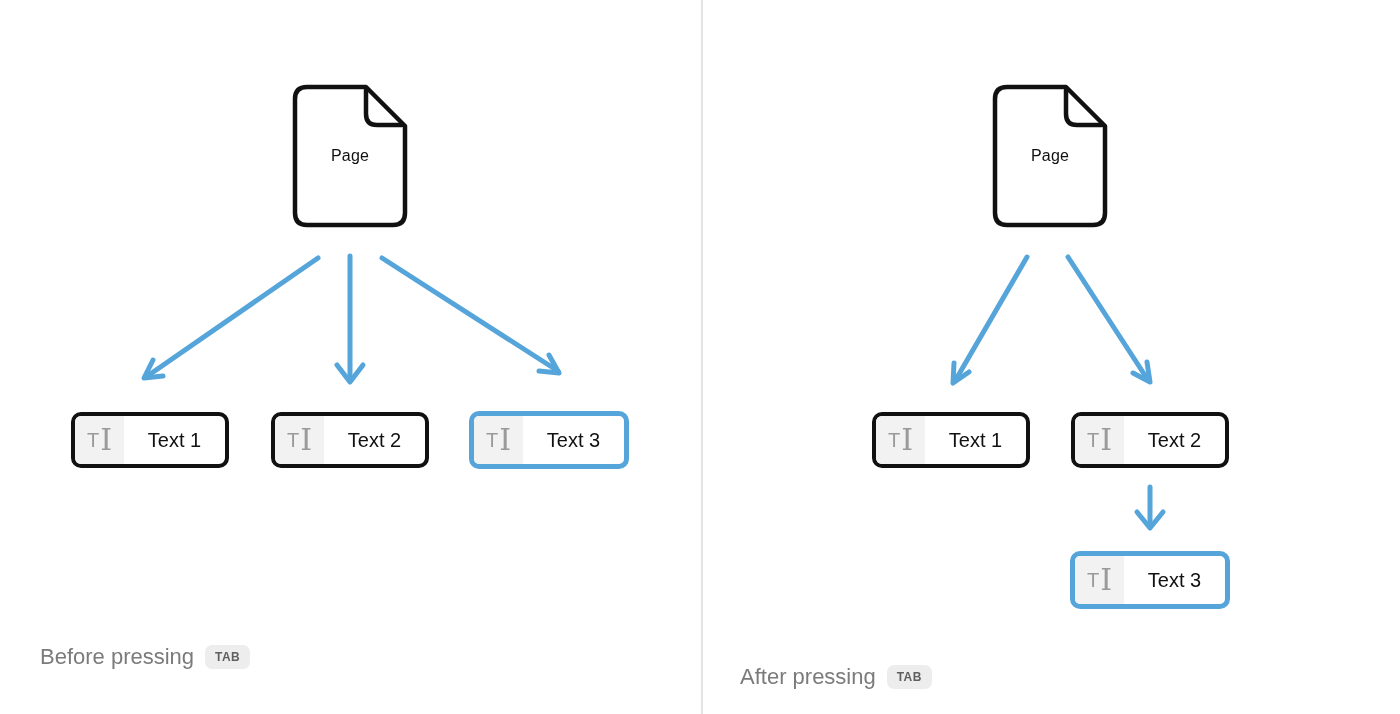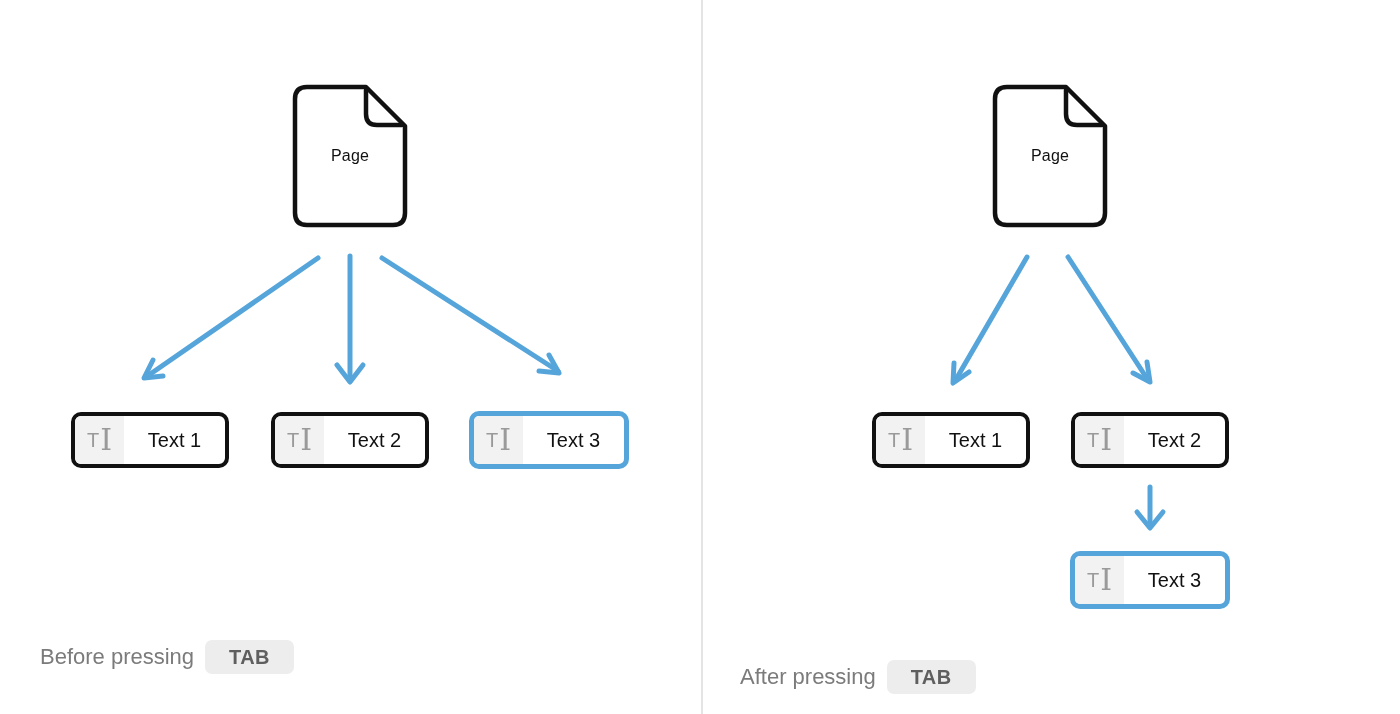--- a/index.html
+++ b/index.html
@@ -54,22 +54,22 @@
     fill:none;stroke:var(--accent-blue,#55a5db);stroke-width:5;
     stroke-linecap:round;stroke-linejoin:round;
   }
   
   .caption{
     position:absolute;display:flex;align-items:center;gap:11px;height:34px;
   }
   .caption-text{font-size:22px;color:var(--caption-gray,#7b7b7b);}
   .keycap{
     background:var(--key-bg,#ededed);color:var(--key-text,#5f5f5f);
-    font-size:20px;font-weight:700;letter-spacing:.4px;
-    padding:5px 24px;border-radius:7px;line-height:1.2;
+    font-size:12px;font-weight:700;letter-spacing:.4px;
+    padding:5px 10px;border-radius:7px;line-height:1.2;
   }
 </style>
 </head>
 <body>
 
 <div class="canvas">
 
   <div class="divider"></div>
 
   <div class="page-icon" style="left:290px;top:82px">

